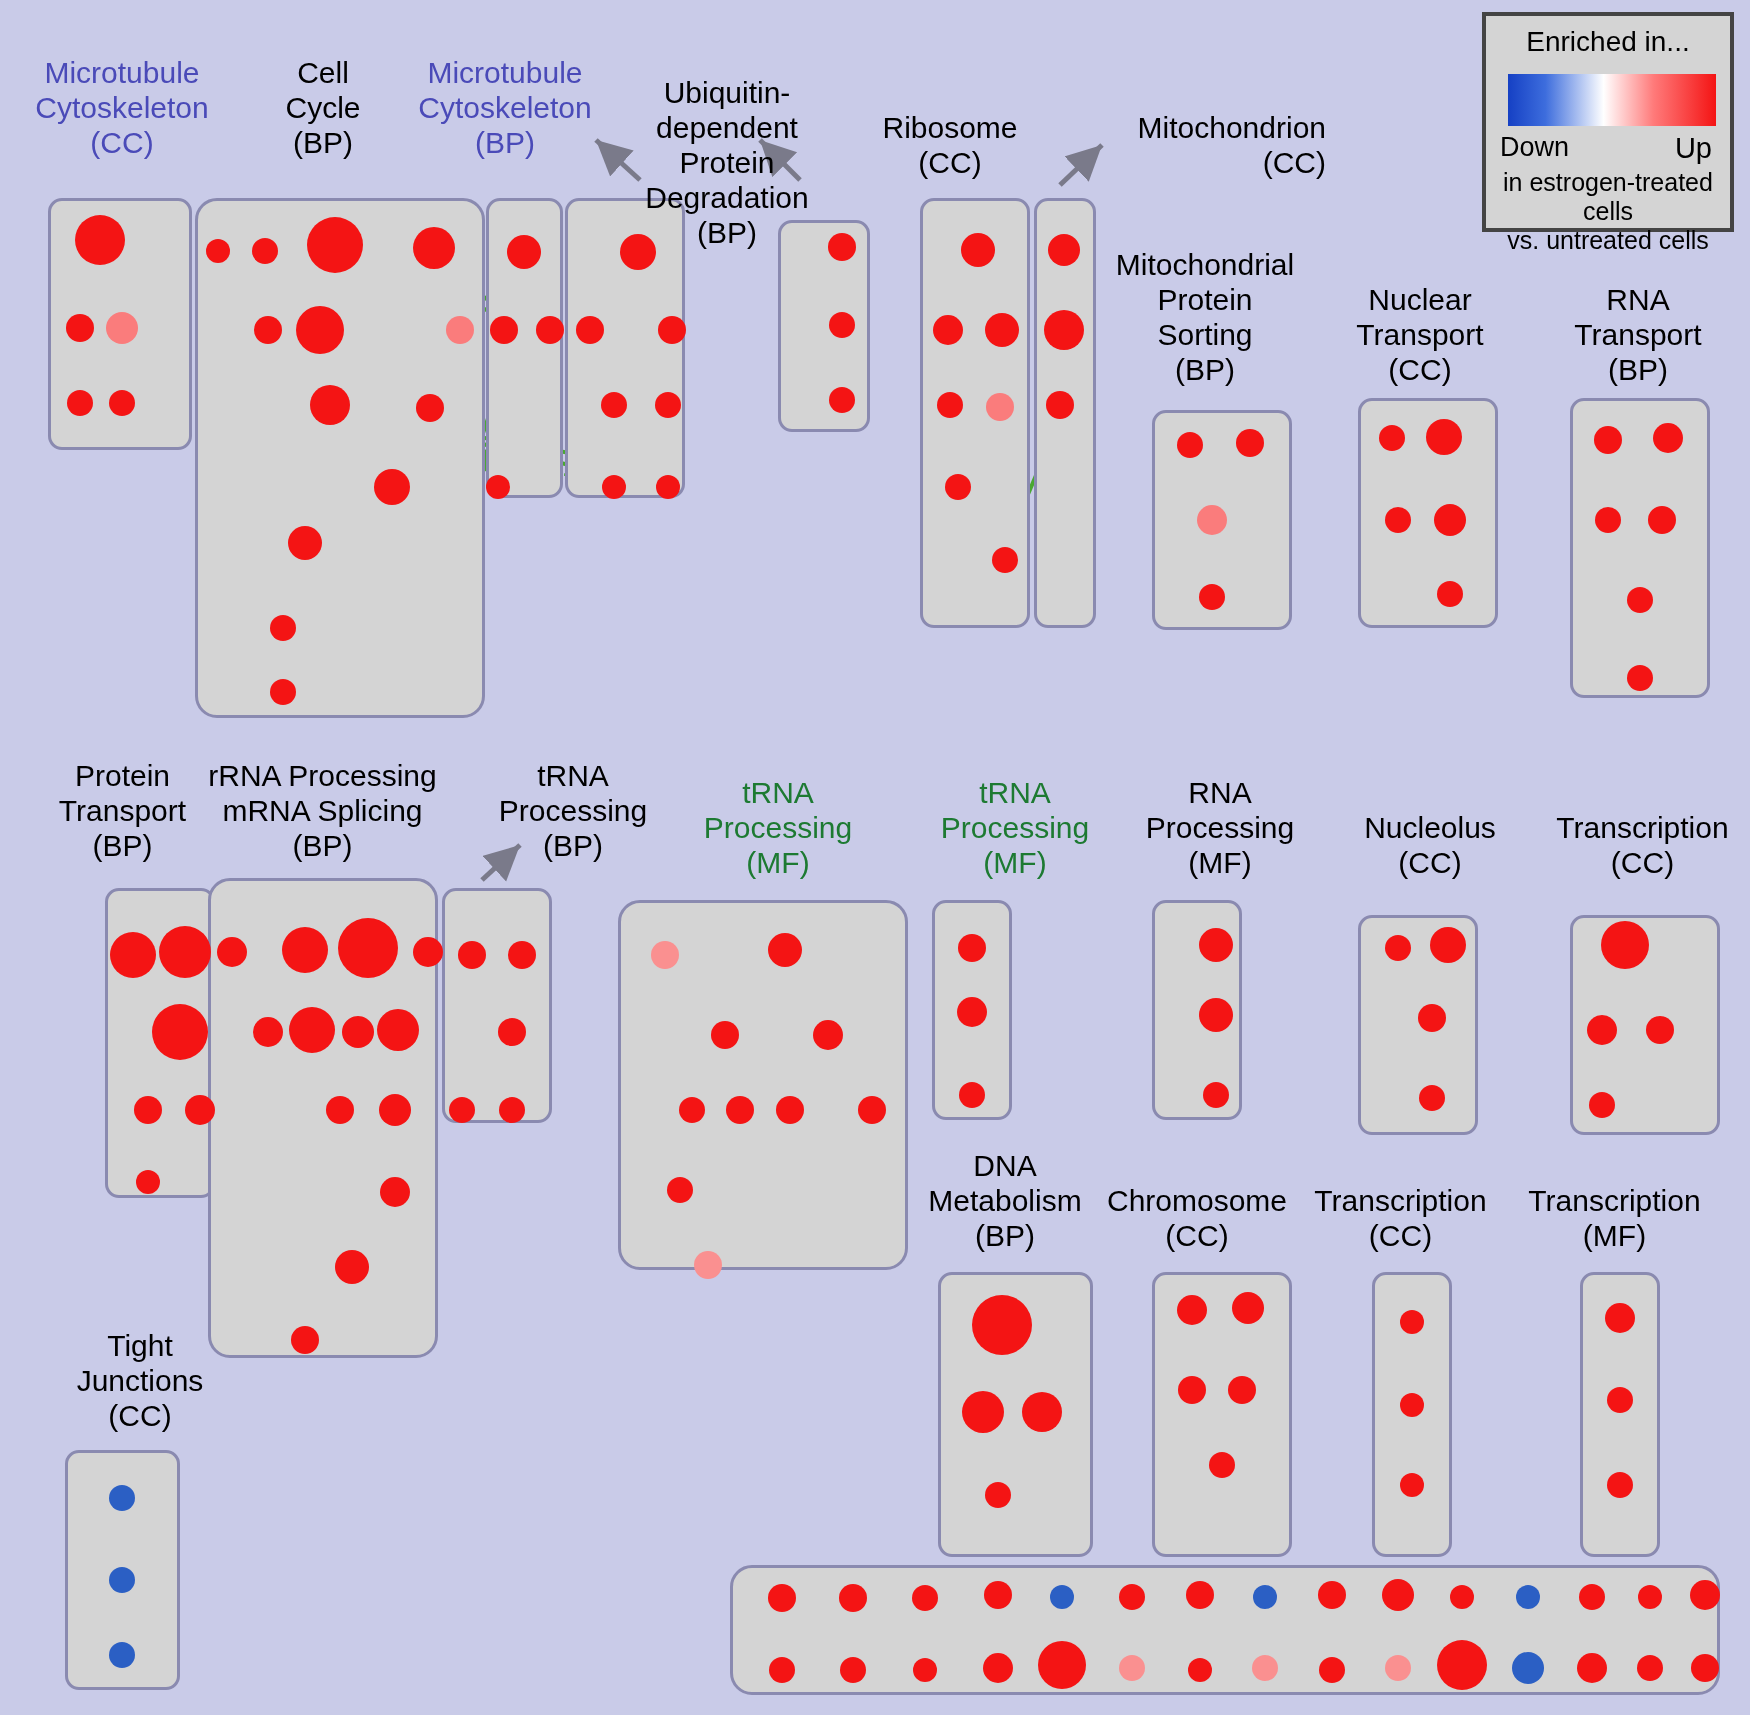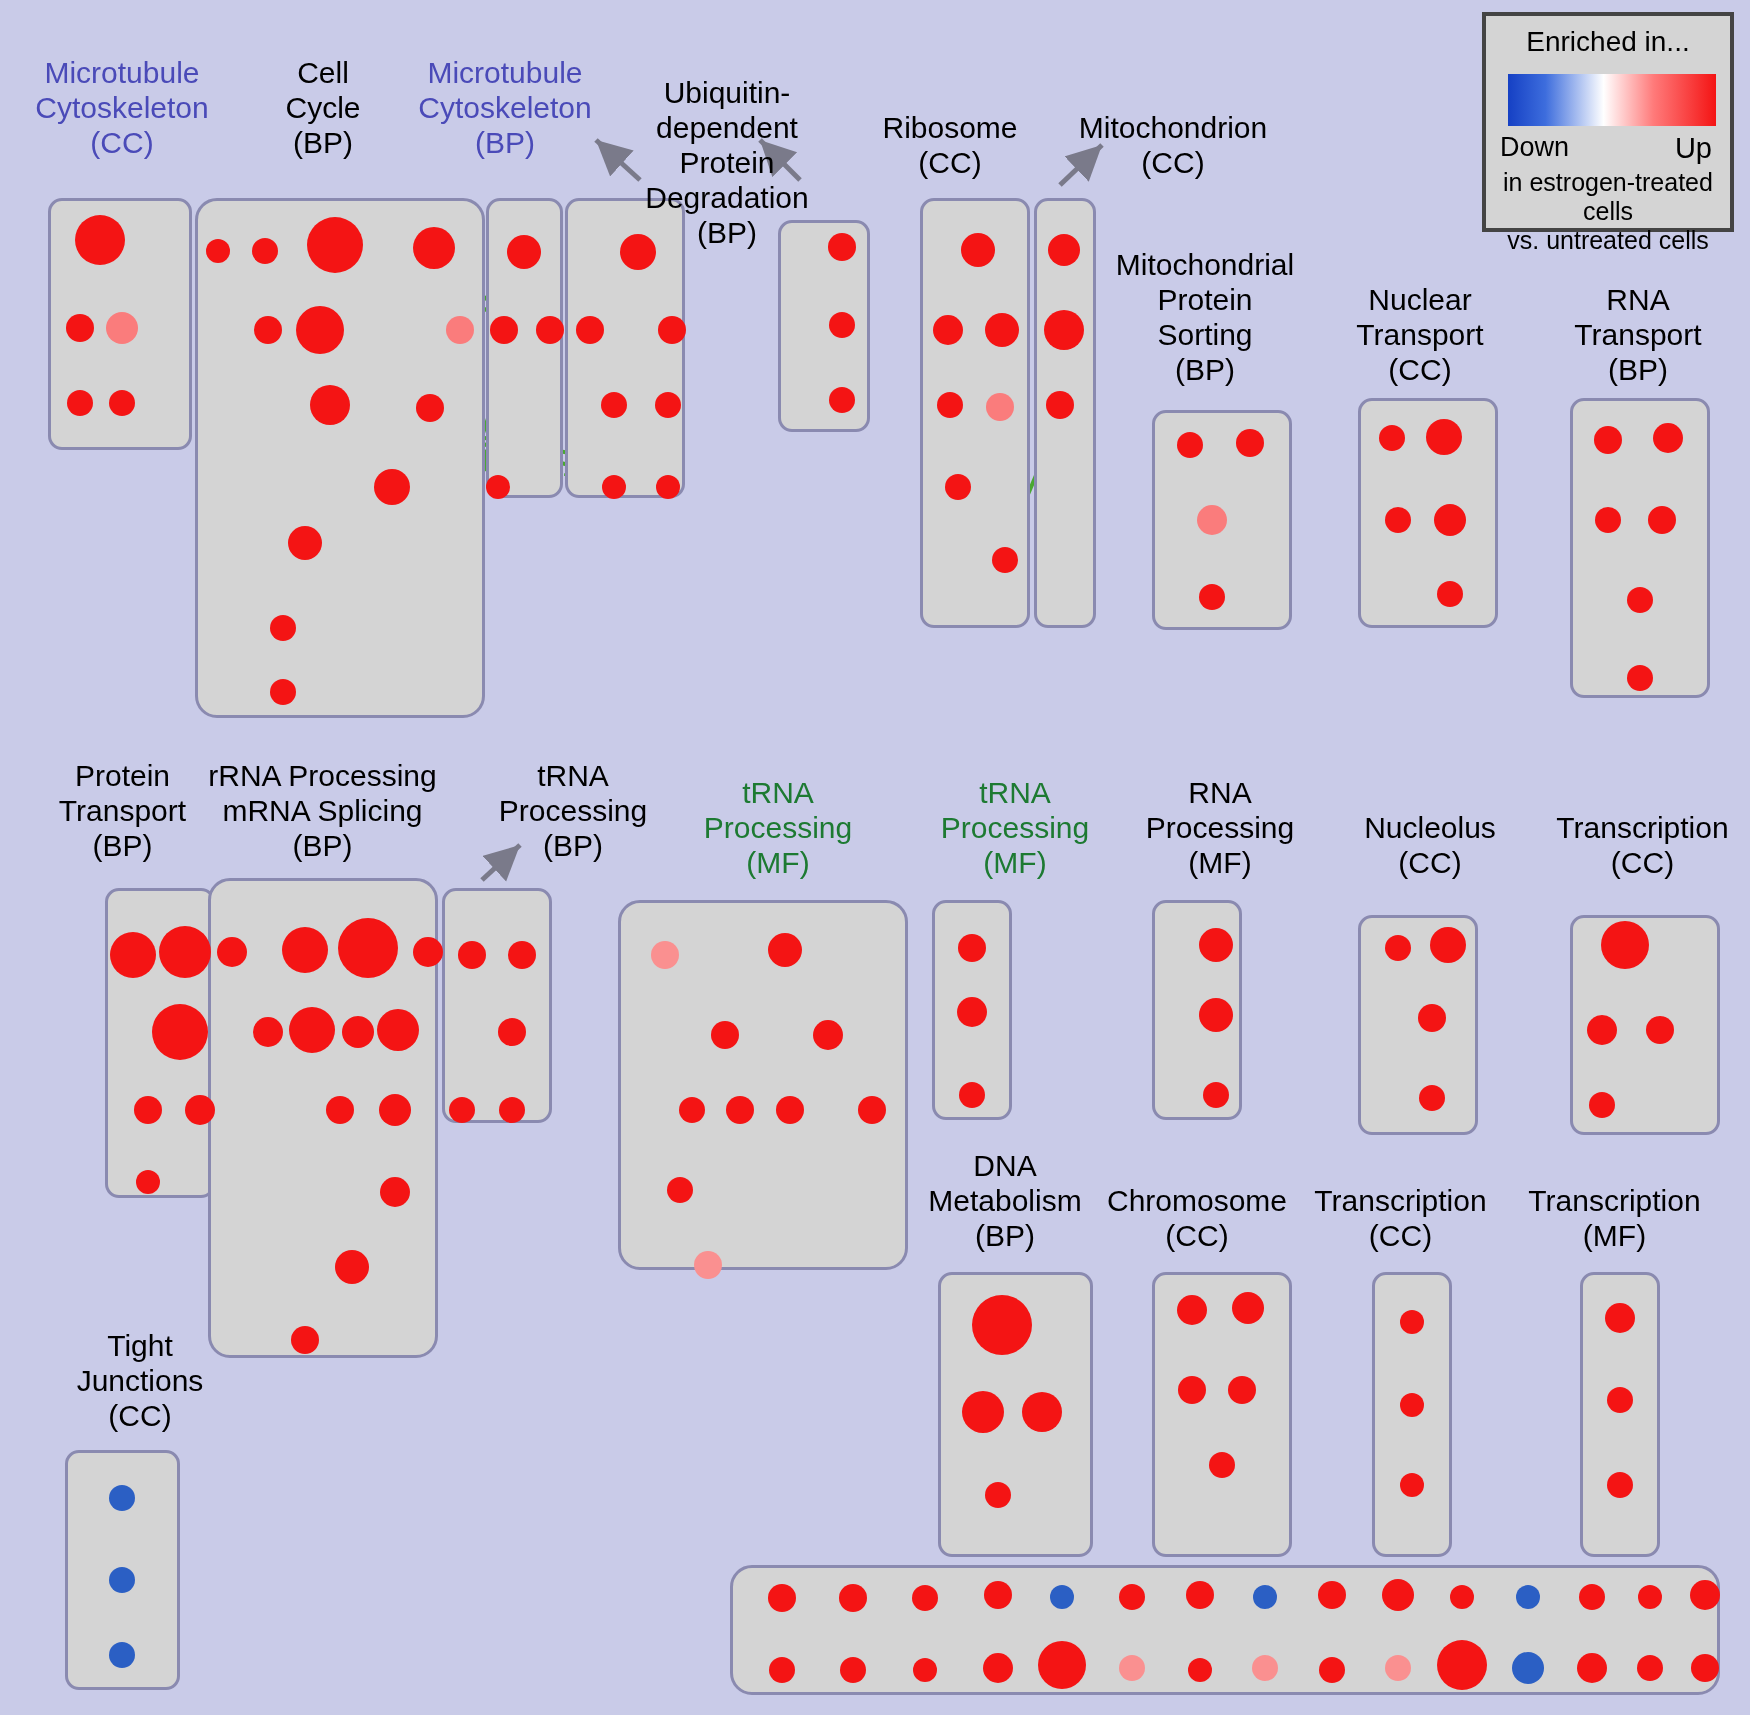--- a/index.html
+++ b/index.html
@@ -406,21 +406,21 @@
       <div class="label blue" style="left: 405px; top: 55px; width: 200px;">Microtubule
 Cytoskeleton
 (BP)</div>
       <div class="label" style="left: 632px; top: 55px; width: 190px; margin-top: 20px;">Ubiquitin-
 dependent
 Protein
 Degradation
 (BP)</div>
       <div class="label" style="left: 860px; top: 110px; width: 180px;">Ribosome
 (CC)</div>
-      <div class="label" style="left: 1058px; top: 110px; width: 230px;">Mitochondrion
+      <div class="label" style="left: 1096px; top: 110px; width: 230px; text-align: right;">Mitochondrion
 (CC)</div>
       <div class="label" style="left: 1100px; top: 247px; width: 210px;">Mitochondrial
 Protein
 Sorting
 (BP)</div>
       <div class="label" style="left: 1330px; top: 282px; width: 180px;">Nuclear
 Transport
 (CC)</div>
       <div class="label" style="left: 1548px; top: 282px; width: 180px;">RNA
 Transport

